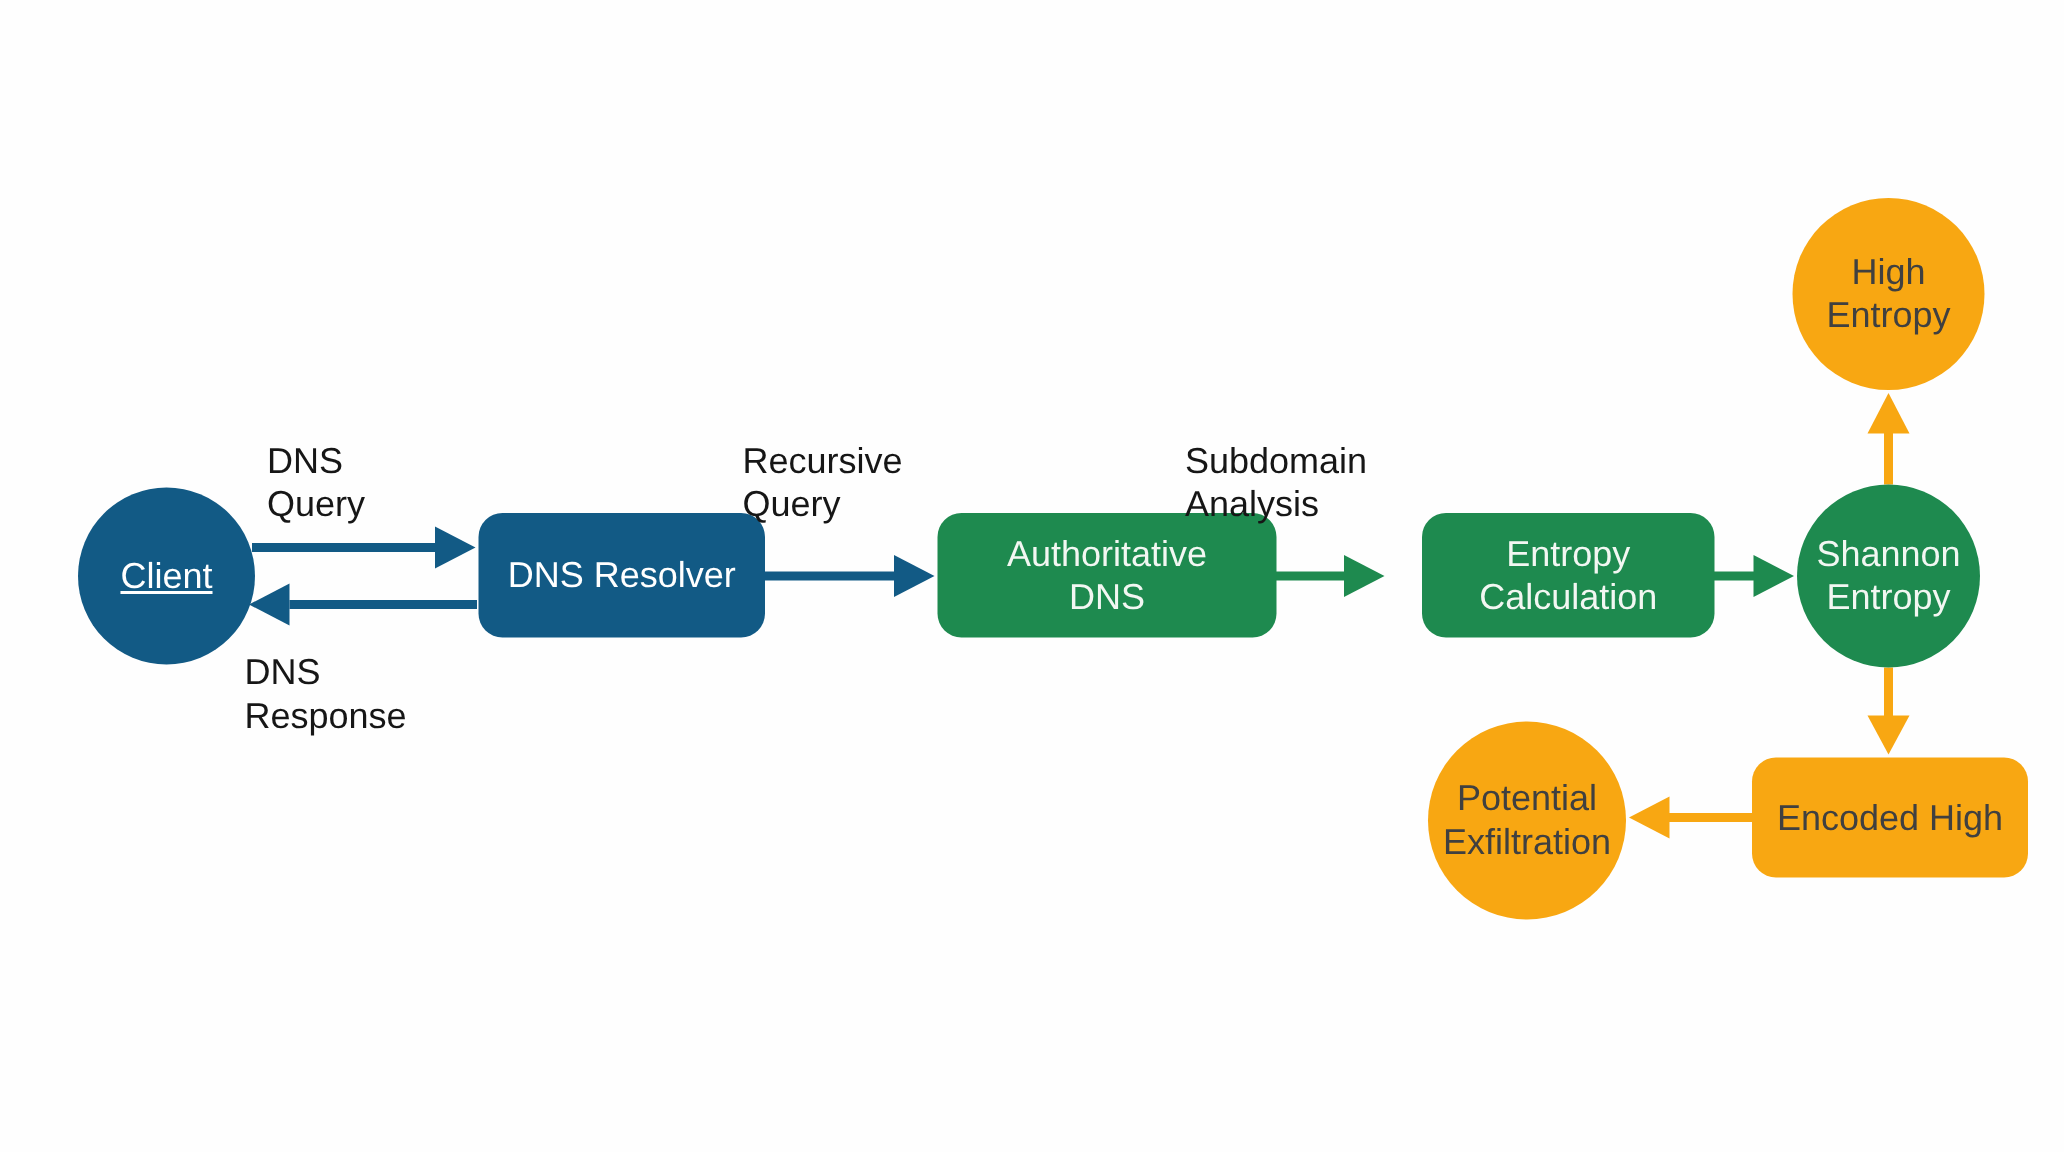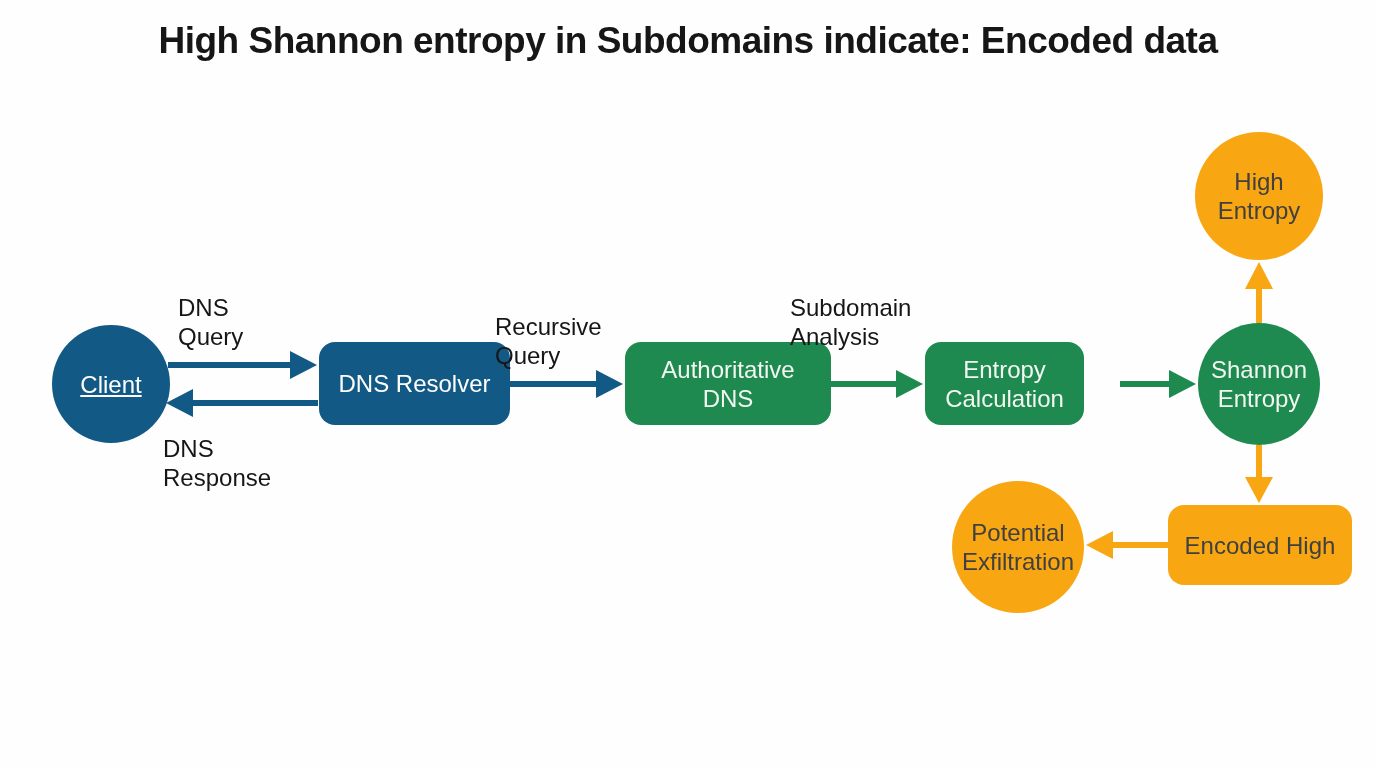--- a/index.html
+++ b/index.html
@@ -56,38 +56,37 @@
   .node.orange { background: var(--orange); color: #404040; }
   .edge-label {
     position: absolute;
     font-size: 24px;
     line-height: 29px;
     color: #161616;
   }
   
   .n-client        { left:  52px; top: 325px; width: 118px; height: 118px; text-decoration: underline; }
   .n-resolver      { left: 319px; top: 342px; width: 191px; height:  83px; text-align: right; }
-  .n-authoritative { left: 625px; top: 342px; width: 206px; height:  83px; padding: 0 30px; }
-  .n-entropy-calc  { left: 925px; top: 342px; width: 159px; height:  83px; padding: 0 30px; }
+  .n-authoritative { left: 625px; top: 342px; width: 226px; height:  83px; padding: 0 30px; }
+  .n-entropy-calc  { left: 948px; top: 342px; width: 195px; height:  83px; padding: 0 30px; }
   .n-shannon       { left: 1198px; top: 323px; width: 122px; height: 122px; }
   .n-high-entropy  { left: 1195px; top: 132px; width: 128px; height: 128px; padding: 0 14px; }
   .n-encoded       { left: 1168px; top: 505px; width: 184px; height:  80px; border-radius: 14px; }
   .n-potential     { left: 952px;  top: 481px; width: 132px; height: 132px; padding: 0 4px; }
   
   .l-dns-query     { left: 178px; top: 293px; width: 120px; }
   .l-dns-response  { left: 163px; top: 434px; width: 150px; }
-  .l-recursive     { left: 495px; top: 293px; width: 140px; margin-top: 19px; }
+  .l-recursive     { left: 495px; top: 293px; width: 140px; }
   .l-subdomain     { left: 790px; top: 293px; width: 160px; }
 </style>
 </head>
 <body>
 
 <div class="canvas">
 
-  <div class="diagram-title">High Shannon entropy in Subdomains indicate: Encoded data</div>
 
   <svg class="arrow-layer" width="1376" height="768" viewBox="0 0 1376 768">
 
     <g class="edge-blue">
       <line x1="168" y1="365" x2="293" y2="365"></line>
       <polygon points="317,365 290,351 290,379"></polygon>
     </g>
 
     <g class="edge-blue">
       <line x1="318" y1="403" x2="193" y2="403"></line>

